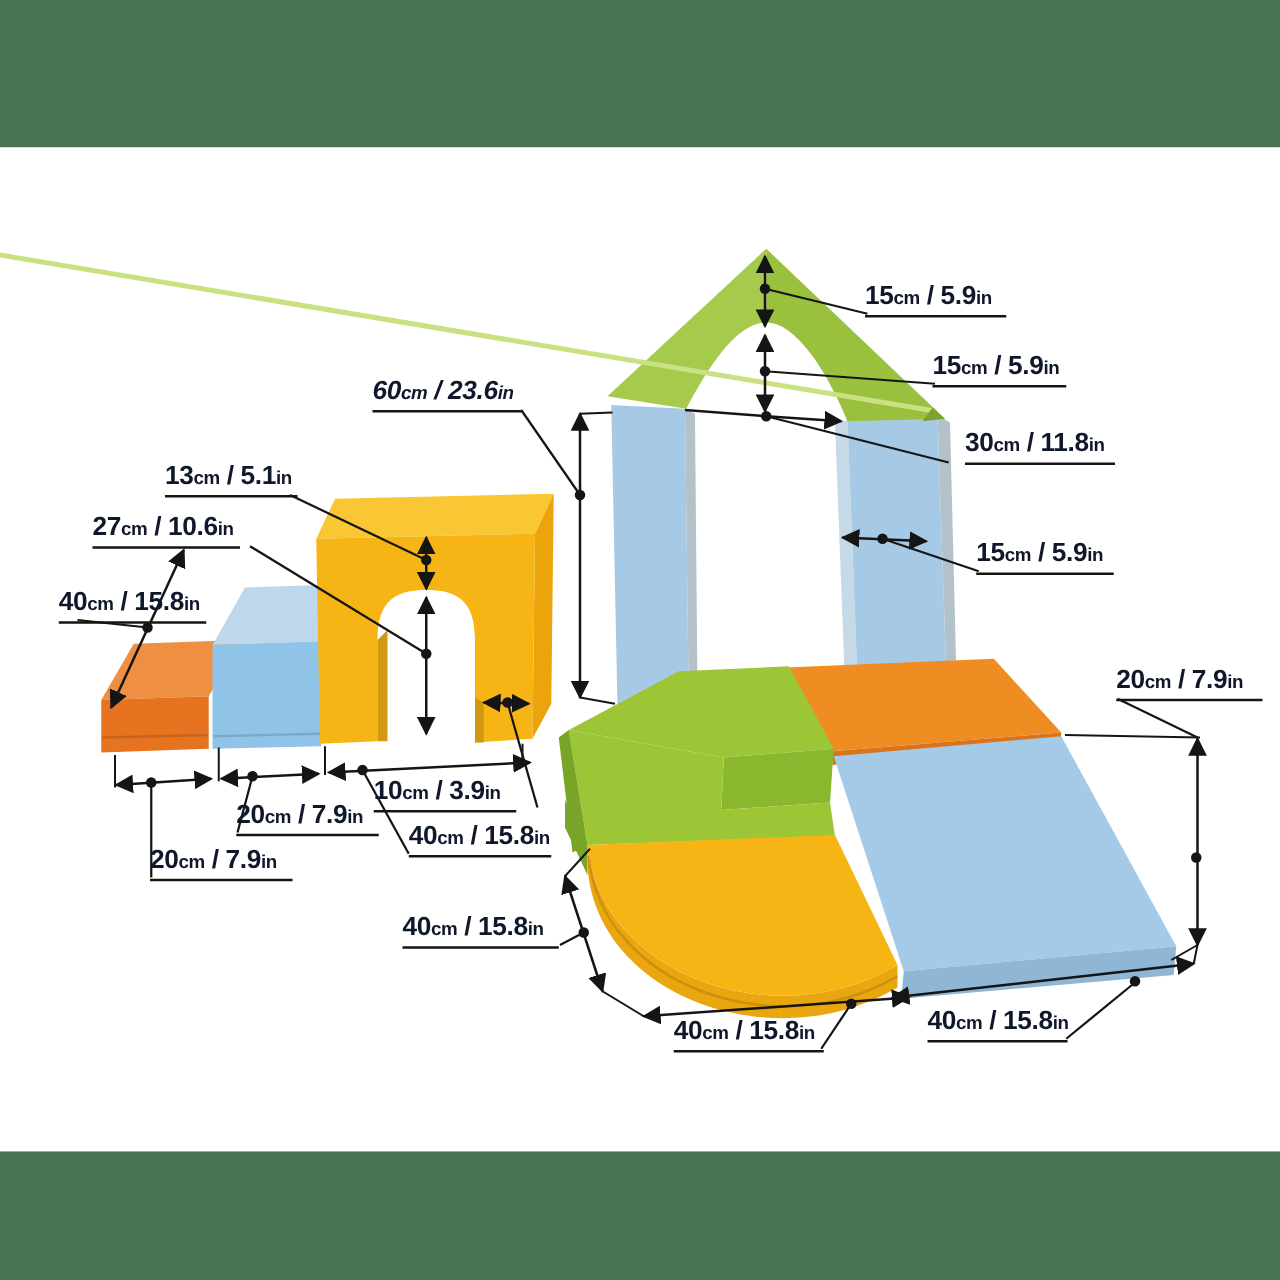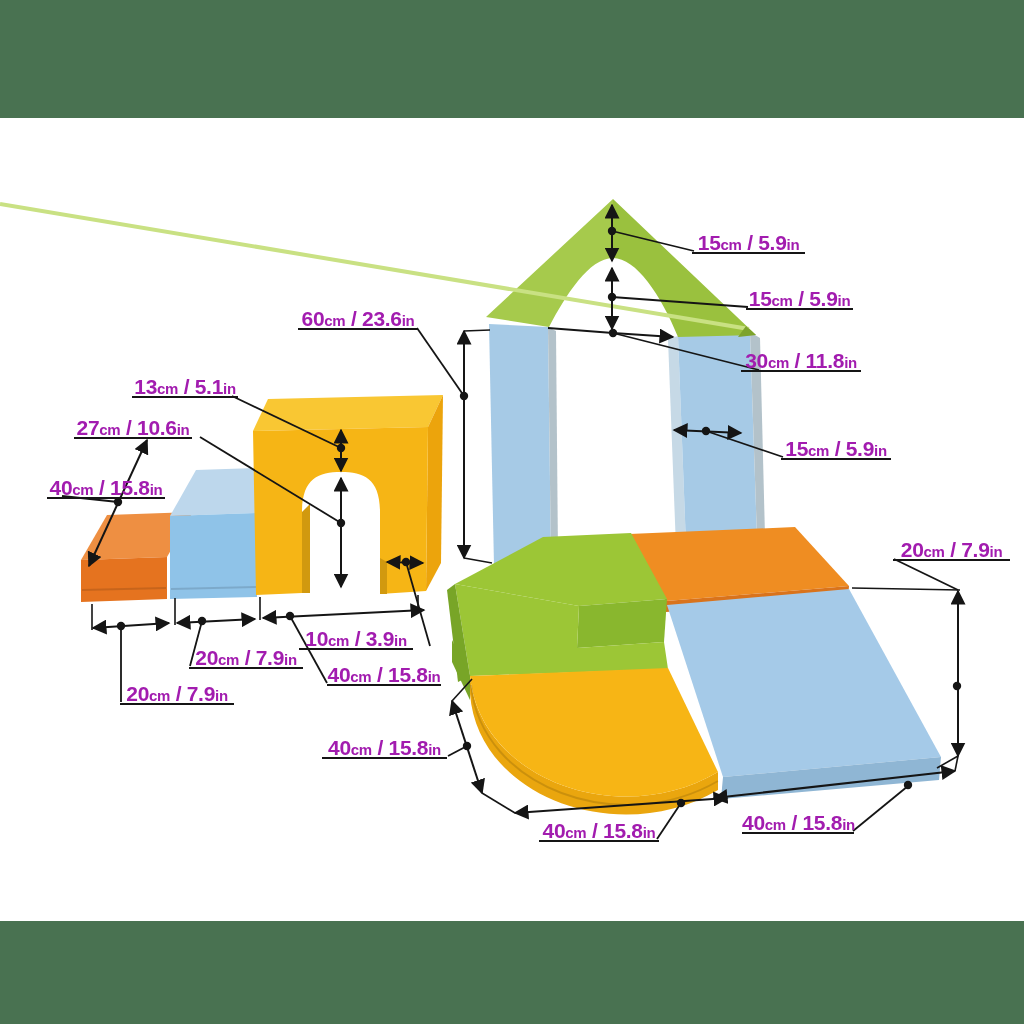--- a/index.html
+++ b/index.html
@@ -3,24 +3,24 @@
 <meta charset="utf-8">
 <style>
   html,body{margin:0;padding:0;}
   .stage{position:relative;width:1024px;height:1024px;overflow:hidden;font-family:"Liberation Sans",sans-serif;}
   .band{position:absolute;left:0;width:1024px;}
   .band.top{top:0;height:118px;}
   .band.bottom{top:921px;height:103px;}
   .canvas{position:absolute;left:0;top:118px;width:1024px;height:803px;background:#fff;}
   .canvas svg{position:absolute;left:0;top:0;}
   .dim-label{
-    position:absolute;height:28px;line-height:37px;
+    position:absolute;height:28px;line-height:26px;
     border-bottom:2.5px solid #151515;
-    font-size:21px;font-weight:700;color:#a21caf;
-    text-align:center;white-space:nowrap;letter-spacing:-0.3px;
+    font-size:21px;font-weight:700;color:#0f172a;
+    text-align:left;white-space:nowrap;letter-spacing:-0.3px;
   }
   .dim-label .u{font-size:15px;font-weight:700;}
   .dim{stroke:#151515;stroke-width:2;fill:none;}
   .tick{stroke:#151515;stroke-width:1.6;fill:none;}
   .leader{stroke:#151515;stroke-width:1.8;fill:none;}
   .dot{fill:#151515;stroke:none;}
   .seam{stroke:rgba(0,0,0,0.13);stroke-width:2;fill:none;}
 </style>
 </head>
 <body>
@@ -147,30 +147,30 @@
         <circle class="dot" cx="121" cy="626" r="4.2"></circle>
         <circle class="dot" cx="202" cy="621" r="4.2"></circle>
         <circle class="dot" cx="290" cy="616" r="4.2"></circle>
         <circle class="dot" cx="957" cy="686" r="4.2"></circle>
         <circle class="dot" cx="467" cy="746" r="4.2"></circle>
         <circle class="dot" cx="681" cy="803" r="4.2"></circle>
         <circle class="dot" cx="908" cy="785" r="4.2"></circle>
       </g>
     </svg>
 
-    <div class="dim-label" style="left:298px;top:182px;width:120px;">60<span class="u">cm</span> / 23.6<span class="u">in</span></div>
+    <div class="dim-label" style="left:298px;top:182px;width:120px;font-style:italic;">60<span class="u">cm</span> / 23.6<span class="u">in</span></div>
     <div class="dim-label" style="left:132px;top:250px;width:106px;">13<span class="u">cm</span> / 5.1<span class="u">in</span></div>
     <div class="dim-label" style="left:74px;top:291px;width:118px;">27<span class="u">cm</span> / 10.6<span class="u">in</span></div>
     <div class="dim-label" style="left:47px;top:351px;width:118px;">40<span class="u">cm</span> / 15.8<span class="u">in</span></div>
     <div class="dim-label" style="left:299px;top:502px;width:114px;">10<span class="u">cm</span> / 3.9<span class="u">in</span></div>
     <div class="dim-label" style="left:189px;top:521px;width:114px;">20<span class="u">cm</span> / 7.9<span class="u">in</span></div>
     <div class="dim-label" style="left:327px;top:538px;width:114px;">40<span class="u">cm</span> / 15.8<span class="u">in</span></div>
     <div class="dim-label" style="left:120px;top:557px;width:114px;">20<span class="u">cm</span> / 7.9<span class="u">in</span></div>
     <div class="dim-label" style="left:692px;top:106px;width:113px;">15<span class="u">cm</span> / 5.9<span class="u">in</span></div>
     <div class="dim-label" style="left:746px;top:162px;width:107px;">15<span class="u">cm</span> / 5.9<span class="u">in</span></div>
-    <div class="dim-label" style="left:741px;top:224px;width:120px;">30<span class="u">cm</span> / 11.8<span class="u">in</span></div>
+    <div class="dim-label" style="left:772px;top:224px;width:120px;">30<span class="u">cm</span> / 11.8<span class="u">in</span></div>
     <div class="dim-label" style="left:781px;top:312px;width:110px;">15<span class="u">cm</span> / 5.9<span class="u">in</span></div>
     <div class="dim-label" style="left:893px;top:413px;width:117px;">20<span class="u">cm</span> / 7.9<span class="u">in</span></div>
     <div class="dim-label" style="left:322px;top:611px;width:125px;">40<span class="u">cm</span> / 15.8<span class="u">in</span></div>
     <div class="dim-label" style="left:539px;top:694px;width:120px;">40<span class="u">cm</span> / 15.8<span class="u">in</span></div>
     <div class="dim-label" style="left:742px;top:686px;width:112px;">40<span class="u">cm</span> / 15.8<span class="u">in</span></div>
   </div>
 </div>
 
 </body></html>

